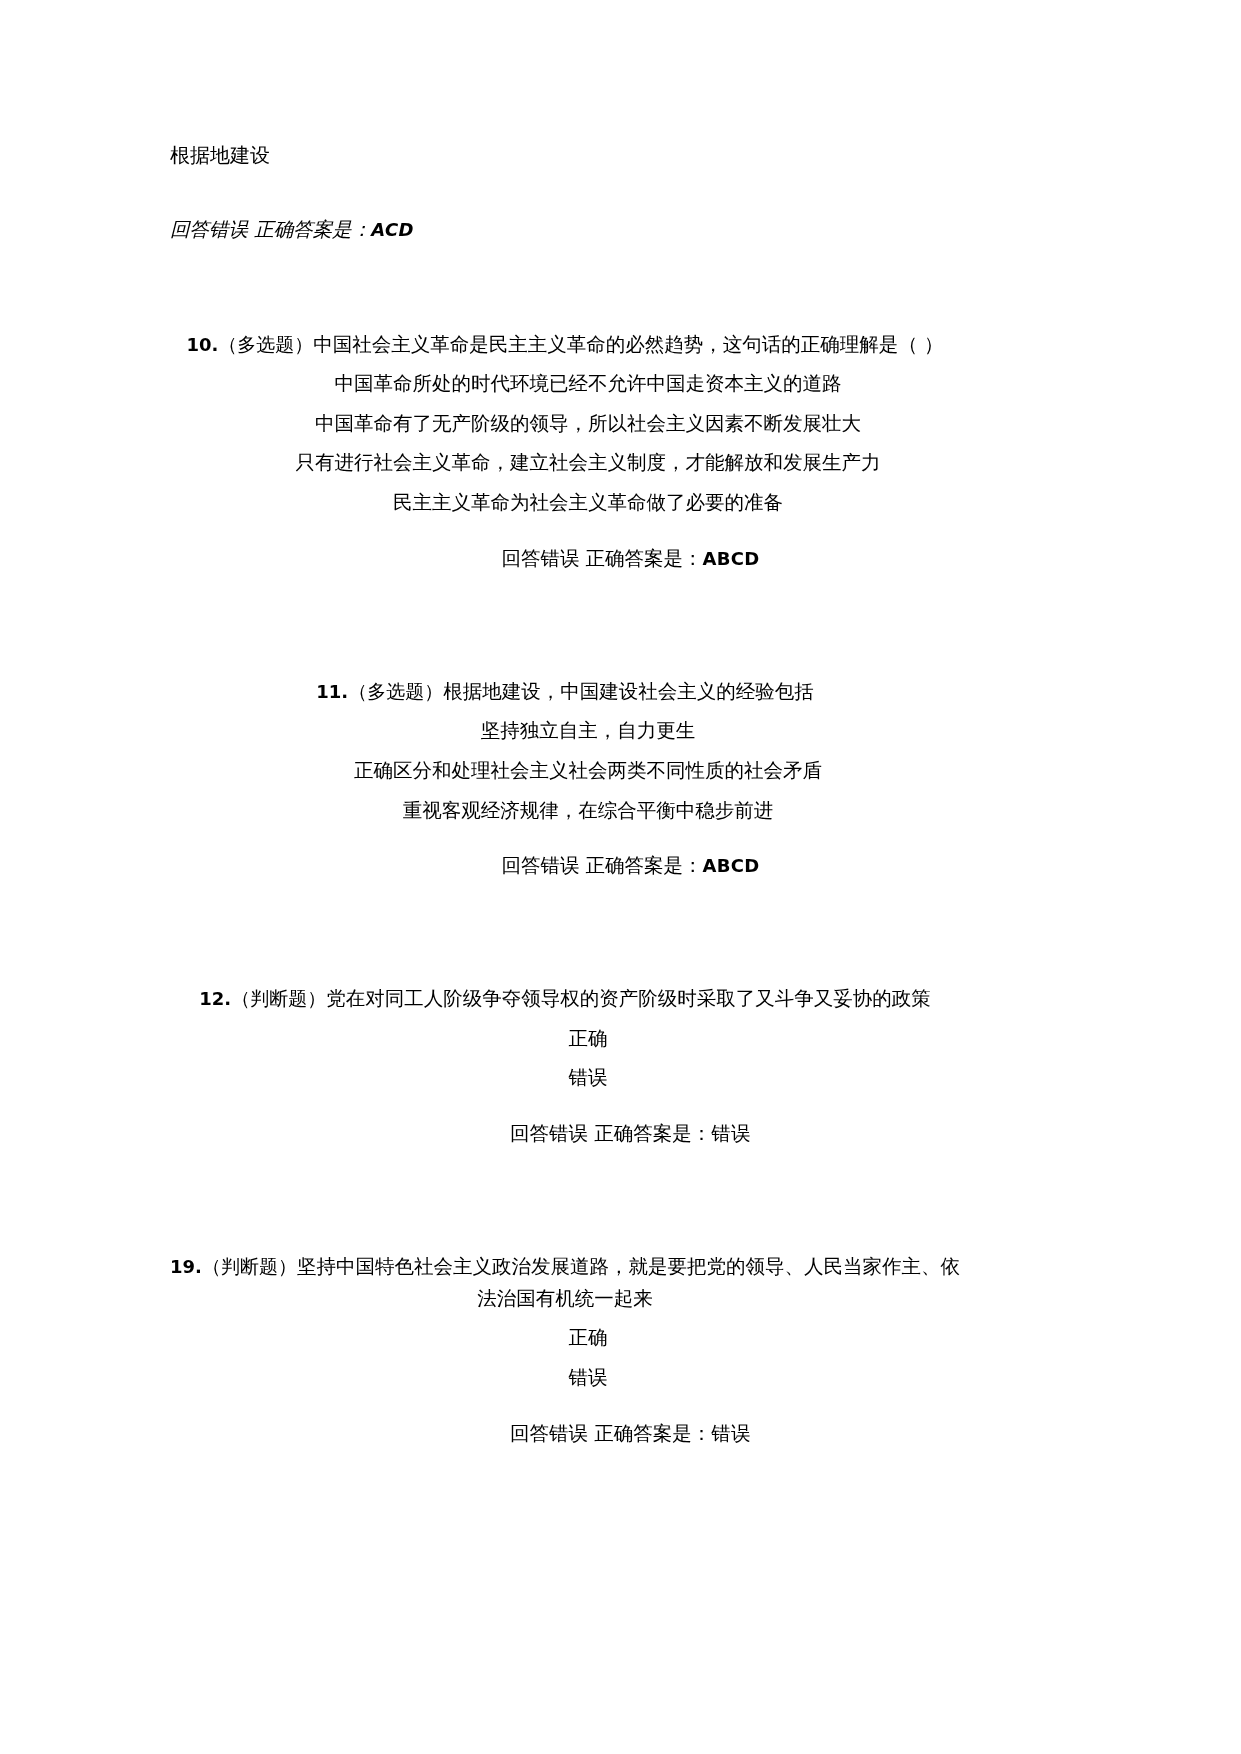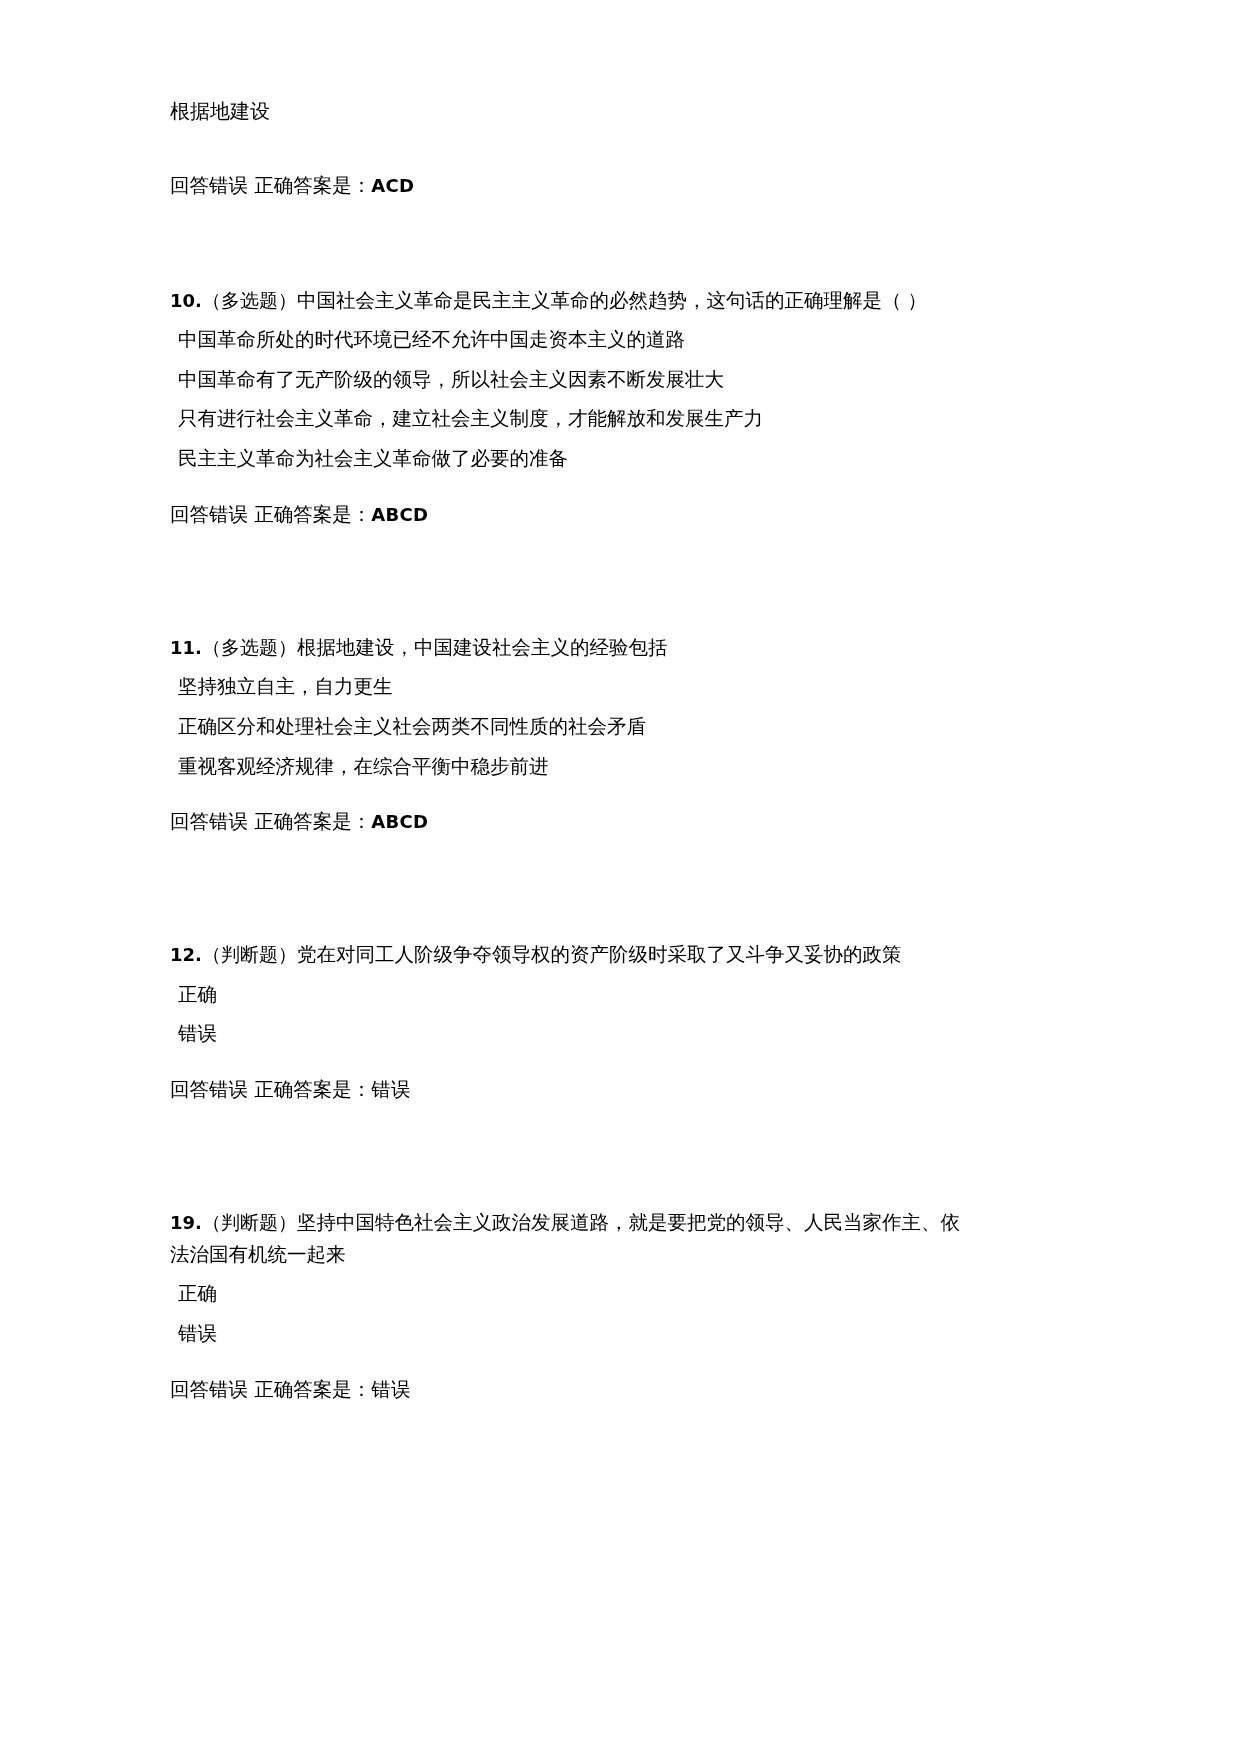--- a/index.html
+++ b/index.html
@@ -11,32 +11,33 @@
     width: 1241px;
     min-height: 1754px;
     font-family: "DejaVu Serif", "Liberation Serif", serif;
     color: #000000;
   }
   .page {
     position: relative;
     width: 1241px;
     min-height: 1754px;
     box-sizing: border-box;
-    padding: 76px 150px 60px 170px;
+    padding: 120px 150px 60px 170px;
   }
   .block {
     margin: 0 0 0 0;
   }
   .lead-line {
     font-size: 20px;
     line-height: 1.5;
     margin-bottom: 44px;
   }
   .qblock {
     margin-bottom: 60px;
+    text-align: center;
   }
   .qstem {
     font-size: 19.5px;
     line-height: 1.62;
     margin: 0 0 2px 0;
     max-width: 790px;
   }
   .qnum {
     font-family: "DejaVu Sans", "Liberation Sans", sans-serif;
     font-weight: bold;
@@ -70,21 +71,21 @@
   .gap-lg { height: 42px; }
   .gap-xl { height: 64px; }
 </style>
 </head>
 <body>
 
 <div class="page">
 
   <div class="block">
     <p class="lead-line">根据地建设</p>
-    <p class="answer" style="margin-top:0;">
+    <p class="answer" style="margin-top:0;font-style:italic;">
       <span>回答错误  正确答案是：</span><span class="ans-val">ACD</span>
     </p>
   </div>
 
   <div class="gap-xl"></div>
 
   <div class="qblock">
     <p class="qstem">
       <span class="qnum">10.</span><span class="qtype">（多选题）</span><span>中国社会主义革命是民主主义革命的必然趋势，这句话的正确理解是（ ）</span>
     </p>

